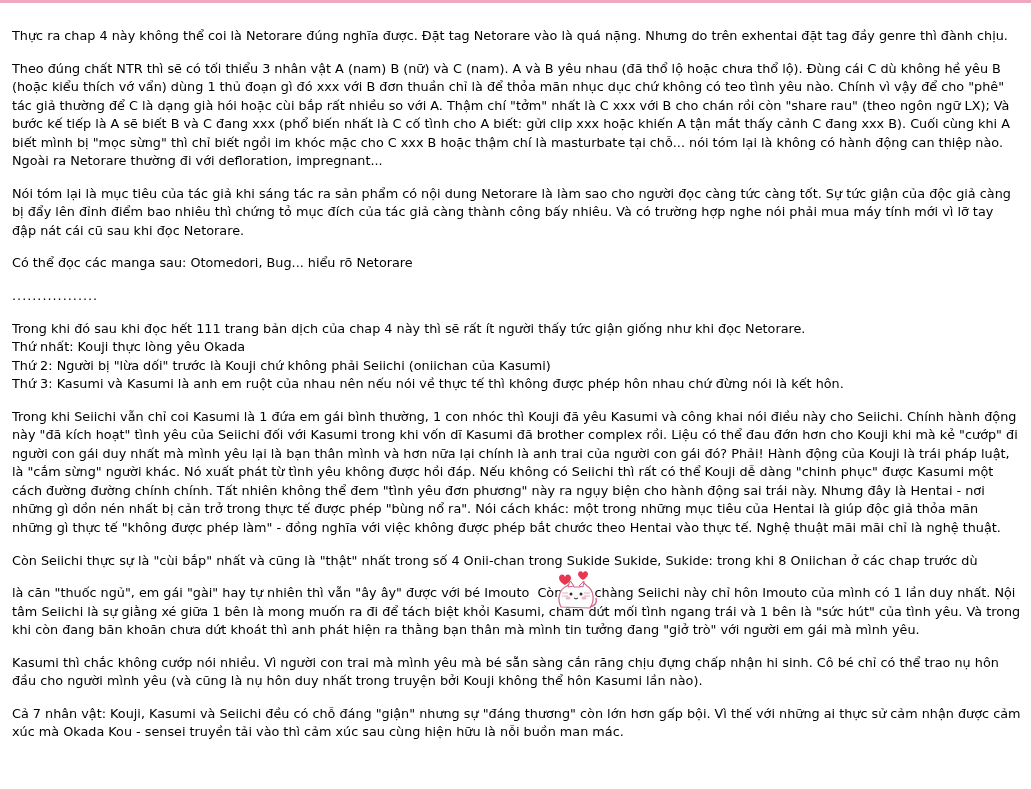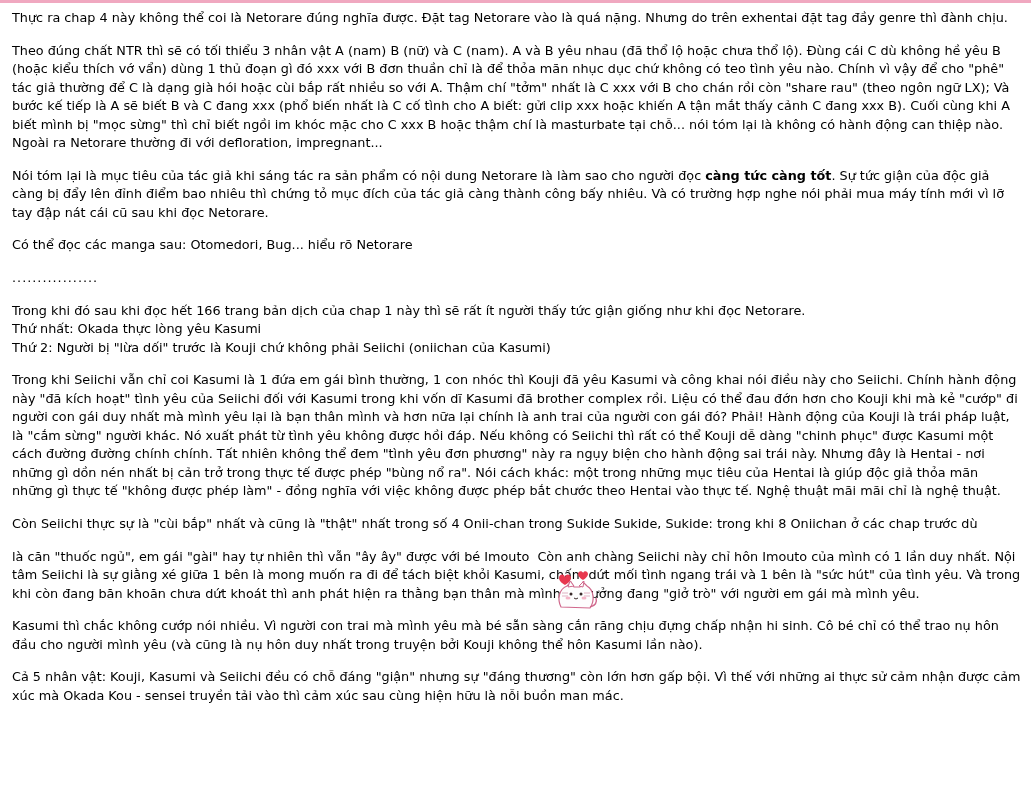--- a/index.html
+++ b/index.html
@@ -13,31 +13,31 @@
     font-family: "DejaVu Sans", "Liberation Sans", sans-serif;
     font-size: 12.8px;
     line-height: 1.45;
     color: #000000;
     border-top: 3px solid #f0a8c0;
     box-sizing: border-box;
     position: relative;
     overflow: hidden;
   }
   .page {
-    padding: 6px 10px 10px 12px;
+    padding: 24px 10px 10px 12px;
     box-sizing: border-box;
     position: relative;
   }
   p.para {
     margin: 0 0 14px 0;
     text-align: left;
     white-space: pre-wrap;
   }
   .emph-bold {
-    font-weight: bold;
+    font-weight: normal;
     text-align: right;
   }
   .dots {
     letter-spacing: 1px;
   }
   .list-block p {
     margin: 0;
   }
   .sticker {
     position: absolute;
@@ -58,36 +58,37 @@
 
   <p class="para">Theo đúng chất NTR thì sẽ có tối thiểu 3 nhân vật A (nam) B (nữ) và C (nam). A và B yêu nhau (đã thổ lộ hoặc chưa thổ lộ). Đùng cái C dù không hề yêu B (hoặc kiểu thích vớ vẩn) dùng 1 thủ đoạn gì đó xxx với B đơn thuần chỉ là để thỏa mãn nhục dục chứ không có teo tình yêu nào. Chính vì vậy để cho "phê" tác giả thường để C là dạng già hói hoặc cùi bắp rất nhiều so với A. Thậm chí "tởm" nhất là C xxx với B cho chán rồi còn "share rau" (theo ngôn ngữ LX); Và bước kế tiếp là A sẽ biết B và C đang xxx (phổ biến nhất là C cố tình cho A biết: gửi clip xxx hoặc khiến A tận mắt thấy cảnh C đang xxx B). Cuối cùng khi A biết mình bị "mọc sừng" thì chỉ biết ngồi im khóc mặc cho C xxx B hoặc thậm chí là masturbate tại chỗ... nói tóm lại là không có hành động can thiệp nào. Ngoài ra Netorare thường đi với defloration, impregnant...</p>
 
   <p class="para"><span>Nói tóm lại là mục tiêu của tác giả khi sáng tác ra sản phẩm có nội dung Netorare là làm sao cho người đọc </span><span class="emph-bold">càng tức càng tốt</span><span>. Sự tức giận của độc giả càng bị đẩy lên đỉnh điểm bao nhiêu thì chứng tỏ mục đích của tác giả càng thành công bấy nhiêu. Và có trường hợp nghe nói phải mua máy tính mới vì lỡ tay đập nát cái cũ sau khi đọc Netorare.</span></p>
 
   <p class="para">Có thể đọc các manga sau: Otomedori, Bug... hiểu rõ Netorare</p>
 
   <p class="para dots">.................</p>
 
   <div class="list-block">
-    <p>Trong khi đó sau khi đọc hết 166 trang bản dịch của chap 1 này thì sẽ rất ít người thấy tức giận giống như khi đọc Netorare.</p>
-    <p>Thứ nhất: Okada thực lòng yêu Kasumi</p>
+    <p>Trong khi đó sau khi đọc hết 111 trang bản dịch của chap 4 này thì sẽ rất ít người thấy tức giận giống như khi đọc Netorare.</p>
+    <p>Thứ nhất: Kouji thực lòng yêu Okada</p>
     <p>Thứ 2: Người bị "lừa dối" trước là Kouji chứ không phải Seiichi (oniichan của Kasumi)</p>
+    <p>Thứ 3: Kasumi và Kasumi là anh em ruột của nhau nên nếu nói về thực tế thì không được phép hôn nhau chứ đừng nói là kết hôn.</p>
   </div>
 
   <div class="spacer-md"></div>
 
   <p class="para">Trong khi Seiichi vẫn chỉ coi Kasumi là 1 đứa em gái bình thường, 1 con nhóc thì Kouji đã yêu Kasumi và công khai nói điều này cho Seiichi. Chính hành động này "đã kích hoạt" tình yêu của Seiichi đối với Kasumi trong khi vốn dĩ Kasumi đã brother complex rồi. Liệu có thể đau đớn hơn cho Kouji khi mà kẻ "cướp" đi người con gái duy nhất mà mình yêu lại là bạn thân mình và hơn nữa lại chính là anh trai của người con gái đó? Phải! Hành động của Kouji là trái pháp luật, là "cắm sừng" người khác. Nó xuất phát từ tình yêu không được hồi đáp. Nếu không có Seiichi thì rất có thể Kouji dễ dàng "chinh phục" được Kasumi một cách đường đường chính chính. Tất nhiên không thể đem "tình yêu đơn phương" này ra ngụy biện cho hành động sai trái này. Nhưng đây là Hentai - nơi những gì dồn nén nhất bị cản trở trong thực tế được phép "bùng nổ ra". Nói cách khác: một trong những mục tiêu của Hentai là giúp độc giả thỏa mãn những gì thực tế "không được phép làm" - đồng nghĩa với việc không được phép bắt chước theo Hentai vào thực tế. Nghệ thuật mãi mãi chỉ là nghệ thuật.</p>
 
   <p class="para">Còn Seiichi thực sự là "cùi bắp" nhất và cũng là "thật" nhất trong số 4 Onii-chan trong Sukide Sukide, Sukide: trong khi 8 Oniichan ở các chap trước dù</p>
 
   <p class="para">là căn "thuốc ngủ", em gái "gài" hay tự nhiên thì vẫn "ây ây" được với bé Imouto  Còn anh chàng Seiichi này chỉ hôn Imouto của mình có 1 lần duy nhất. Nội tâm Seiichi là sự giằng xé giữa 1 bên là mong muốn ra đi để tách biệt khỏi Kasumi, chấm dứt mối tình ngang trái và 1 bên là "sức hút" của tình yêu. Và trong khi còn đang băn khoăn chưa dứt khoát thì anh phát hiện ra thằng bạn thân mà mình tin tưởng đang "giở trò" với người em gái mà mình yêu.</p>
 
   <p class="para">Kasumi thì chắc không cướp nói nhiều. Vì người con trai mà mình yêu mà bé sẵn sàng cắn răng chịu đựng chấp nhận hi sinh. Cô bé chỉ có thể trao nụ hôn đầu cho người mình yêu (và cũng là nụ hôn duy nhất trong truyện bởi Kouji không thể hôn Kasumi lần nào).</p>
 
-  <p class="para">Cả 5 nhân vật: Kouji, Kasumi và Seiichi đều có chỗ đáng "giận" nhưng sự "đáng thương" còn lớn hơn gấp bội. Vì thế với những ai thực sử cảm nhận được cảm xúc mà Okada Kou - sensei truyền tải vào thì cảm xúc sau cùng hiện hữu là nỗi buồn man mác.</p>
+  <p class="para">Cả 7 nhân vật: Kouji, Kasumi và Seiichi đều có chỗ đáng "giận" nhưng sự "đáng thương" còn lớn hơn gấp bội. Vì thế với những ai thực sử cảm nhận được cảm xúc mà Okada Kou - sensei truyền tải vào thì cảm xúc sau cùng hiện hữu là nỗi buồn man mác.</p>
 
   <div class="sticker">
     <svg width="56" height="44" viewBox="0 0 56 44" xmlns="http://www.w3.org/2000/svg">
 
       <path d="M12 9 C12 5, 17 4, 18 8 C19 4, 24 5, 24 9 C24 13, 18 16, 18 16 C18 16, 12 13, 12 9 Z" fill="#e8384f"></path>
       <path d="M31 5 C31 2, 35 1, 36 4 C37 1, 41 2, 41 5 C41 8, 36 11, 36 11 C36 11, 31 8, 31 5 Z" fill="#e8384f"></path>
 
       <path d="M14 38 C10 30, 12 20, 20 17 L24 13 L27 18 L33 18 L36 13 L40 17 C47 21, 48 32, 43 39 Z" fill="#fdfdfd" stroke="#d0688c" stroke-width="1.2"></path>
 
       <path d="M21 18 L23 12 L27 17 Z" fill="#fdfdfd" stroke="#d0688c" stroke-width="1"></path>

